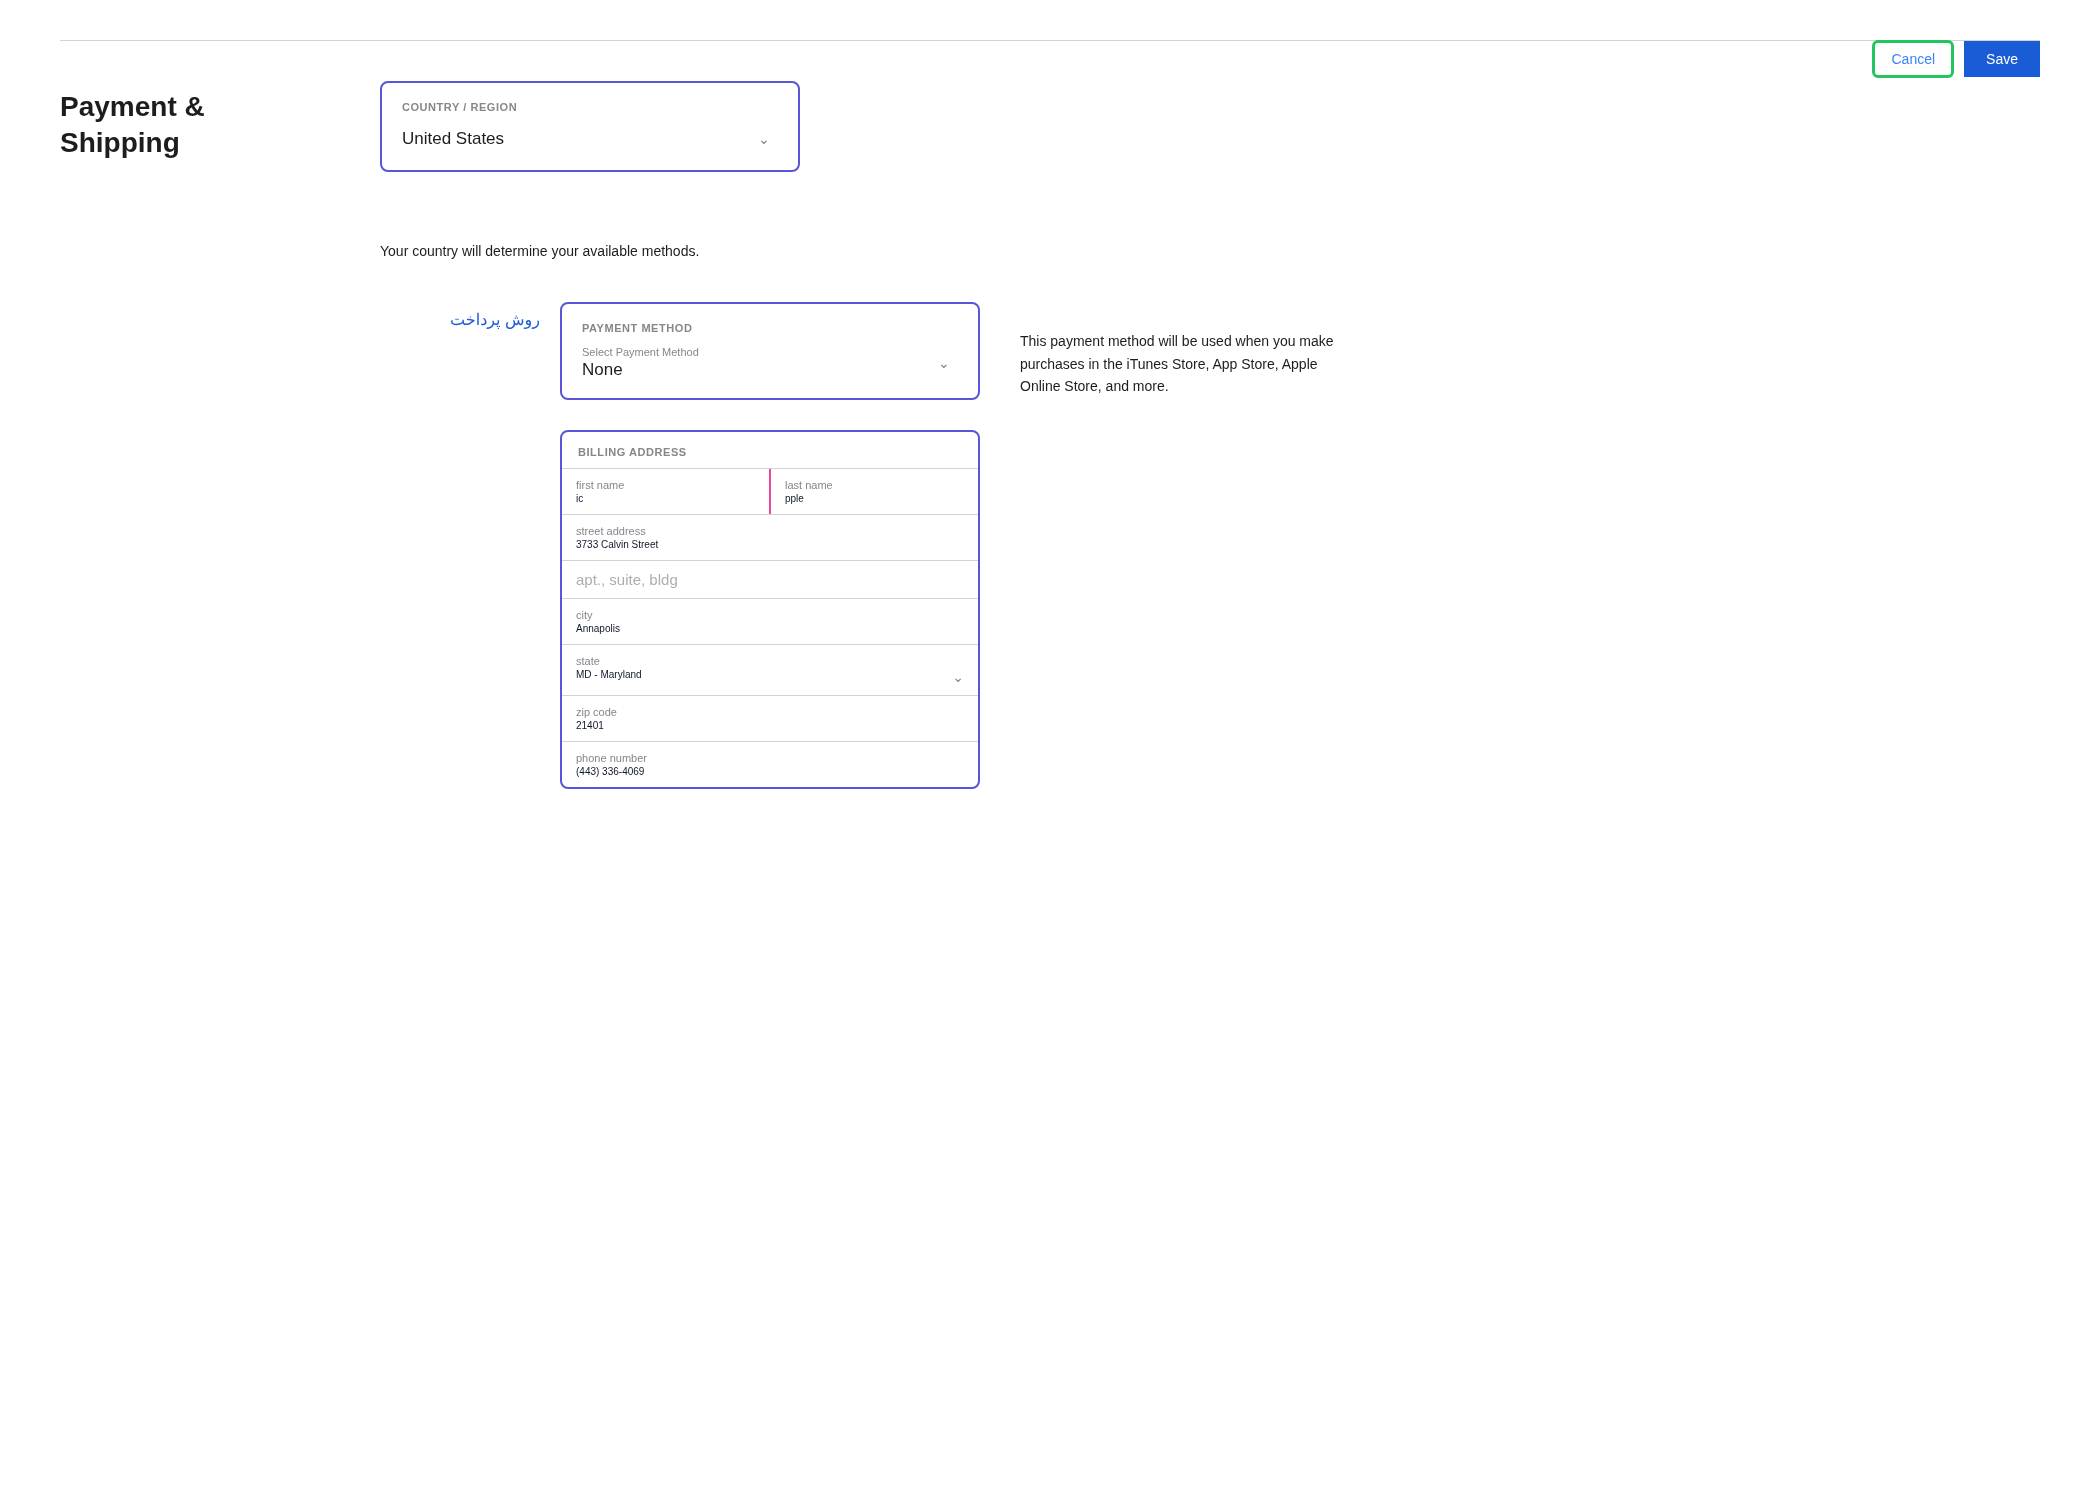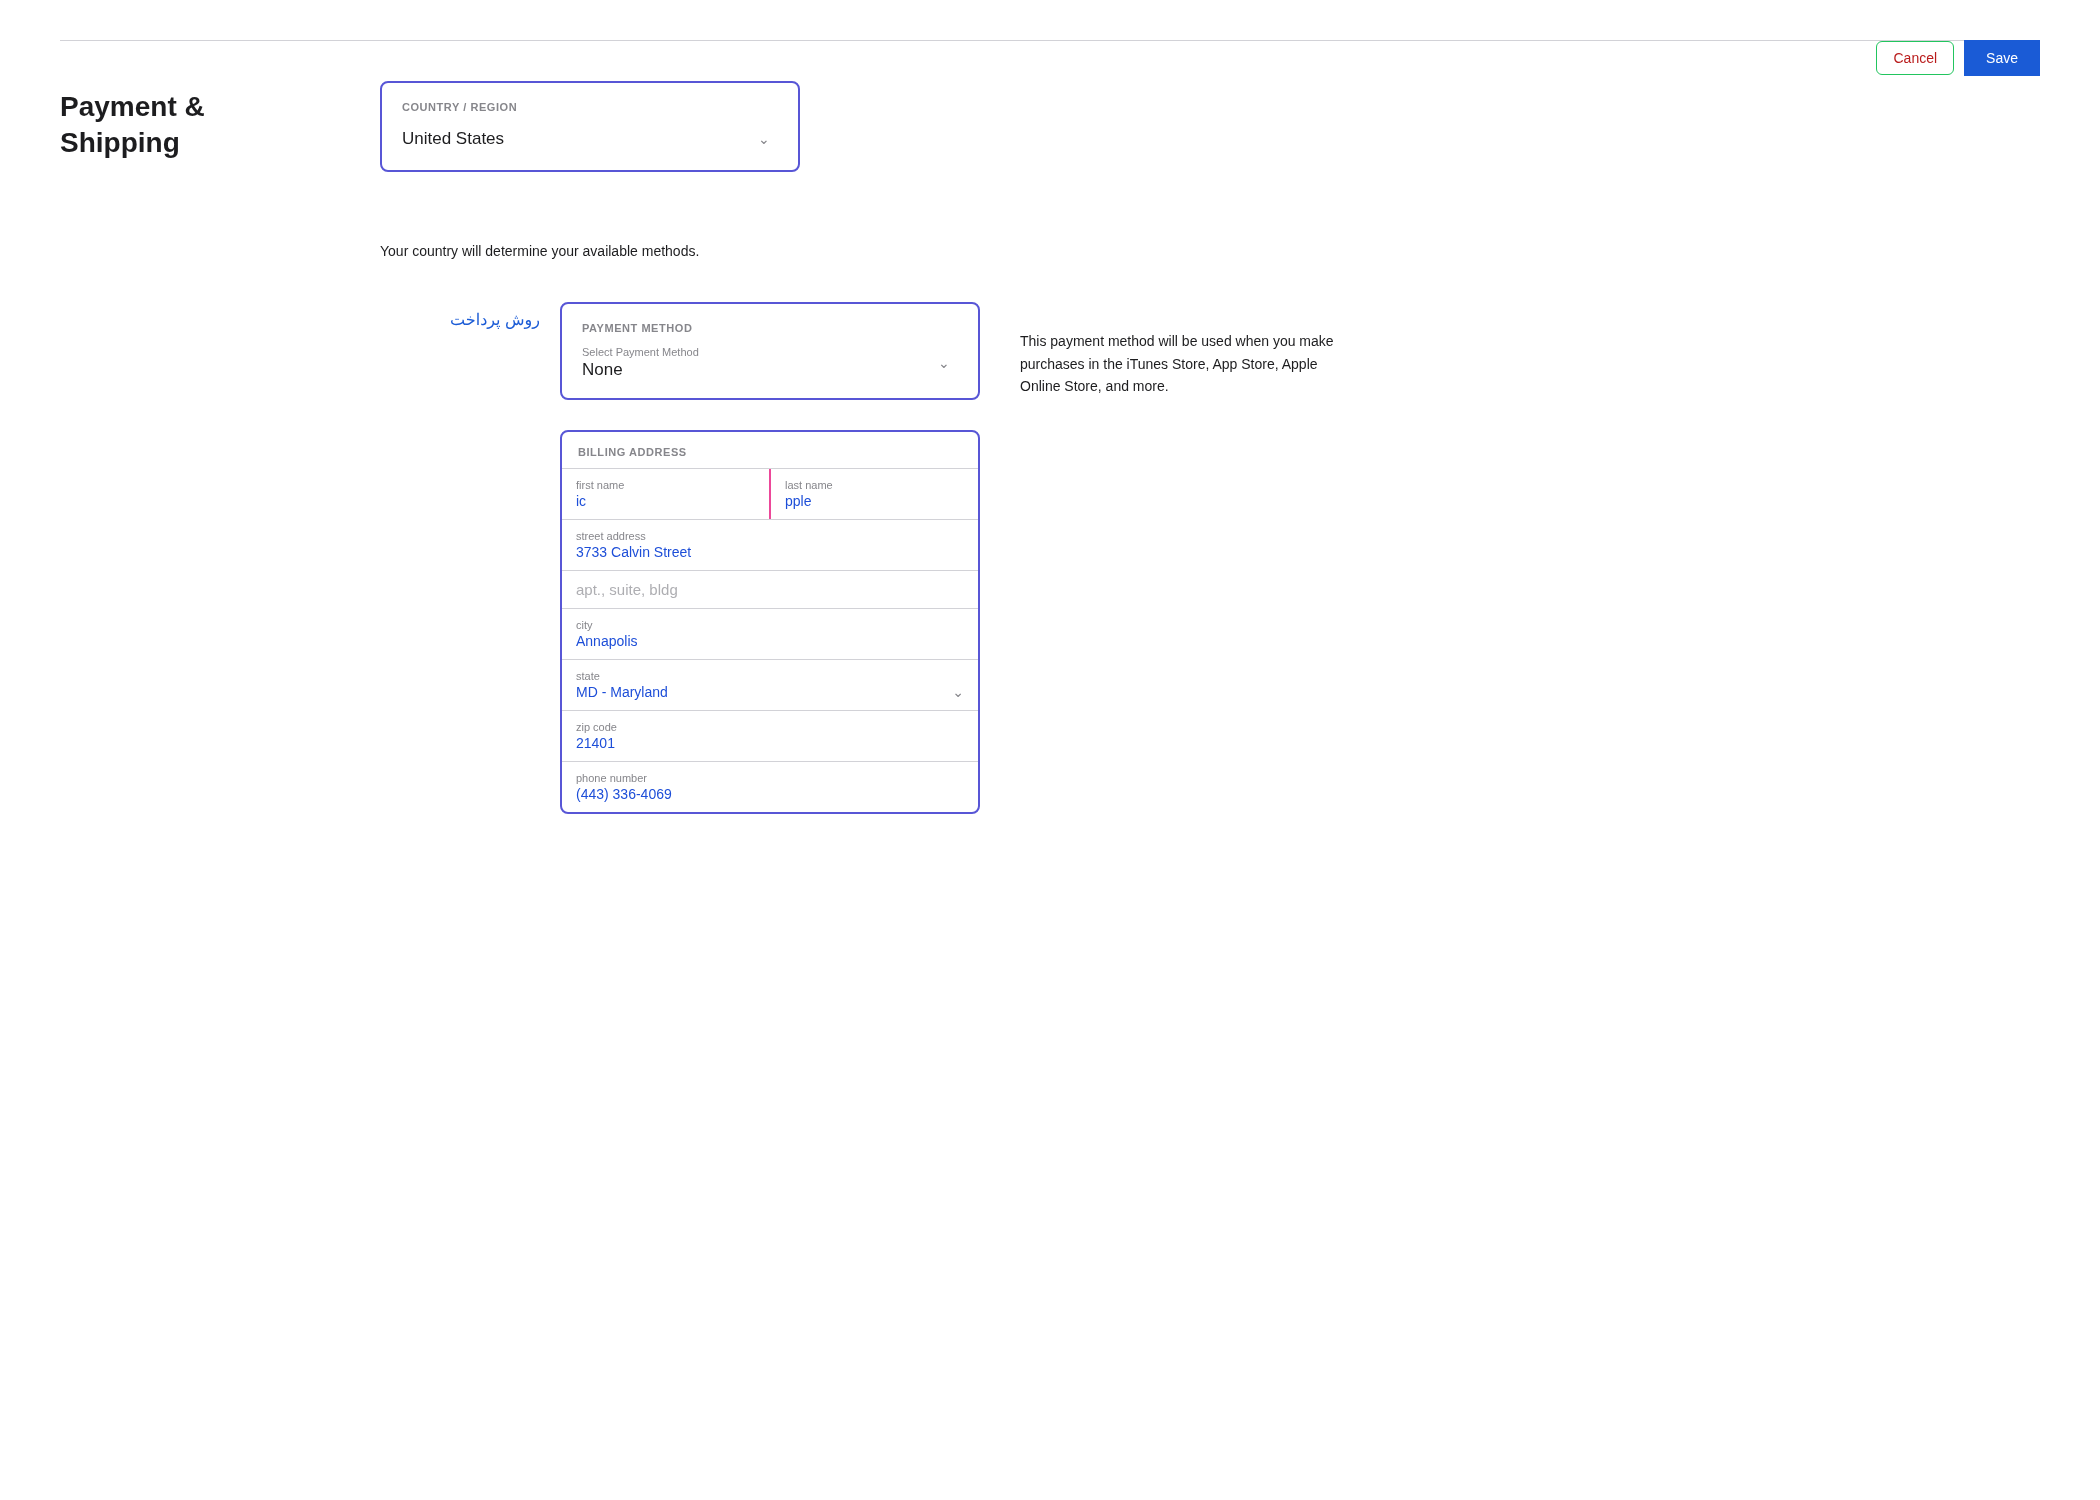--- a/index.html
+++ b/index.html
@@ -161,22 +161,22 @@
       border-bottom: none;
     }
 
     .input-label {
       font-size: 11px;
       color: #86868b;
       margin-bottom: 2px;
     }
 
     .input-value {
-      font-size: 14px;
-      color: #1d4ed8;
+      font-size: 10px;
+      color: #0f172a;
     }
 
     .input-placeholder {
       font-size: 15px;
       color: #aeaeb2;
     }
 
     .state-field {
       display: flex;
       align-items: flex-start;
@@ -192,25 +192,25 @@
       position: absolute;
       top: 40px;
       right: 60px;
       display: flex;
       gap: 10px;
       align-items: center;
     }
 
     .cancel-btn {
       padding: 8px 16px;
-      border: 1px solid #22c55e;
+      border: 3px solid #22c55e;
       border-radius: 6px;
       background: #ffffff;
       font-size: 14px;
-      color: #b91c1c;
+      color: #3b82f6;
       cursor: pointer;
       font-family: inherit;
     }
 
     .save-btn {
       padding: 8px 20px;
       border: 2px solid #1a5bd6;
       border-radius: 0;
       background: #1a5bd6;
       font-size: 14px;

